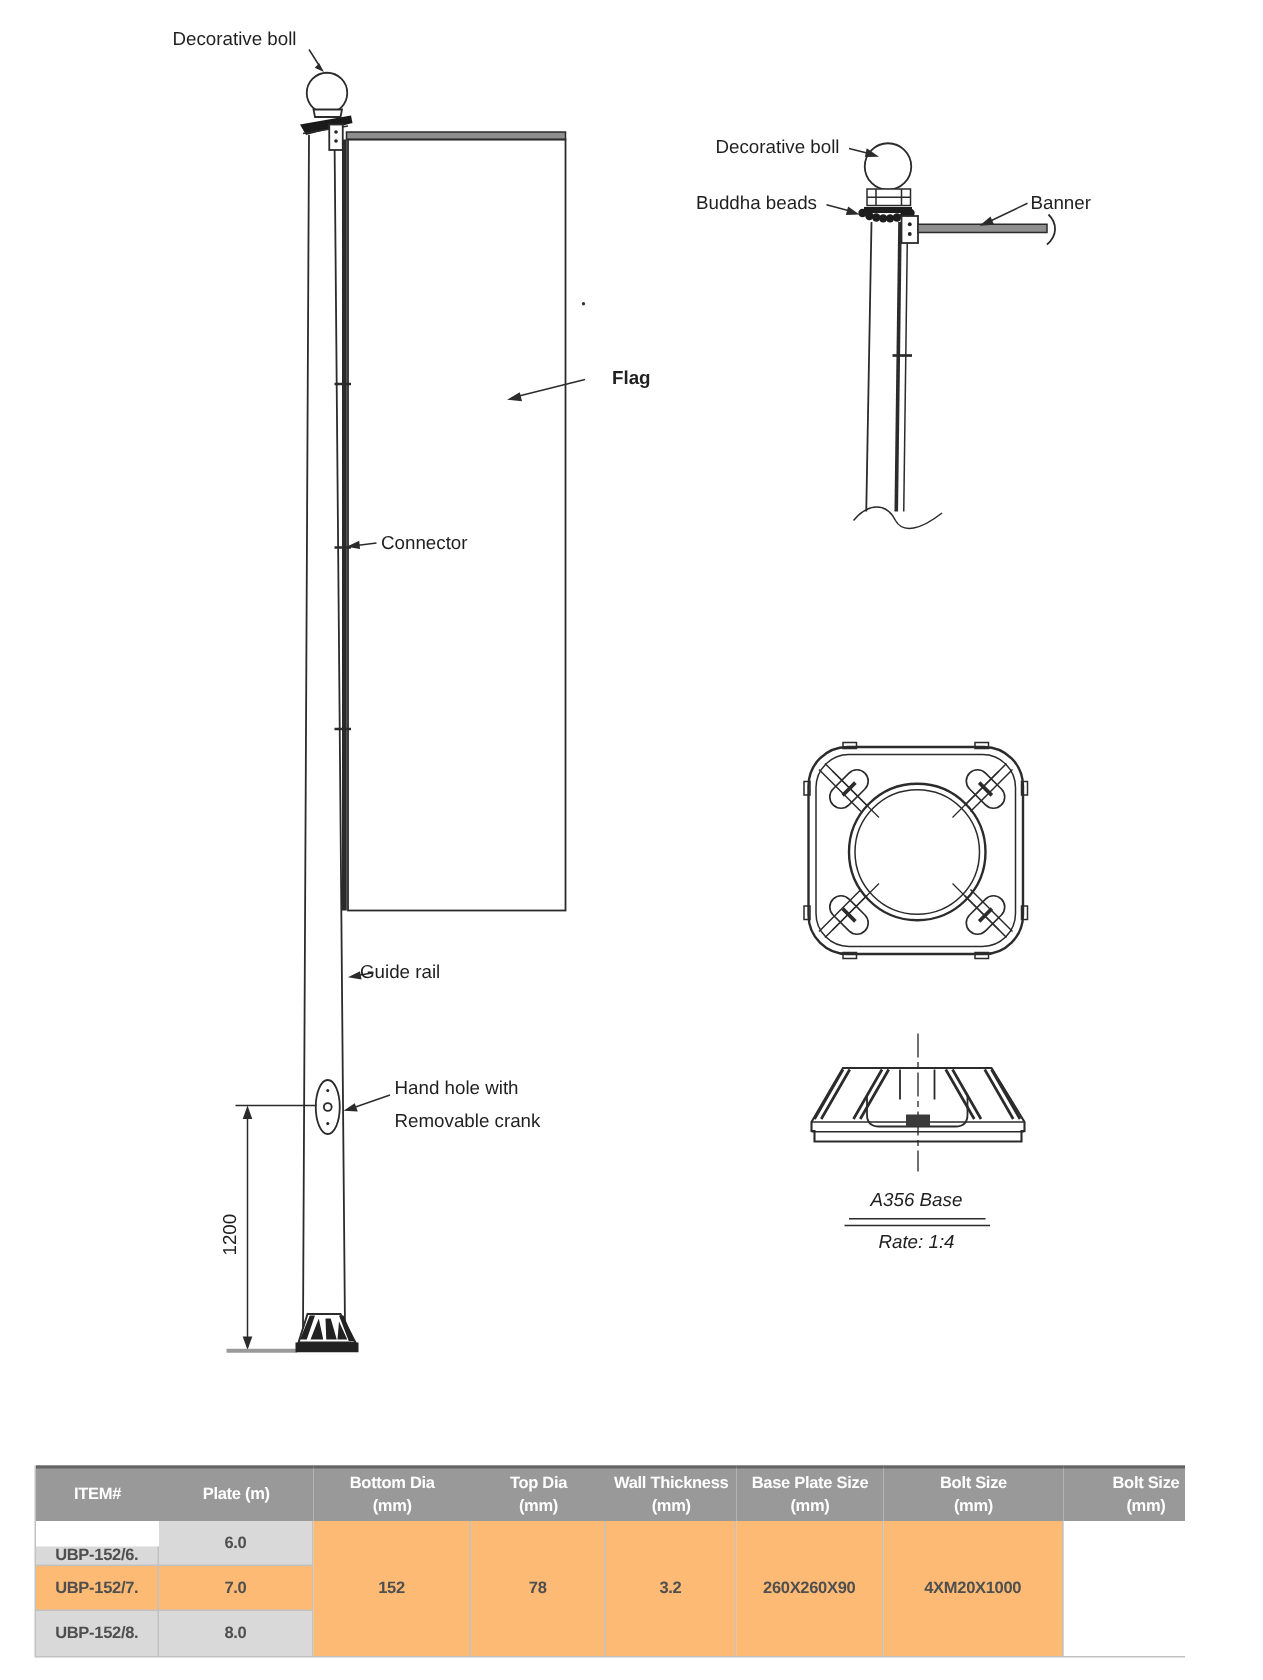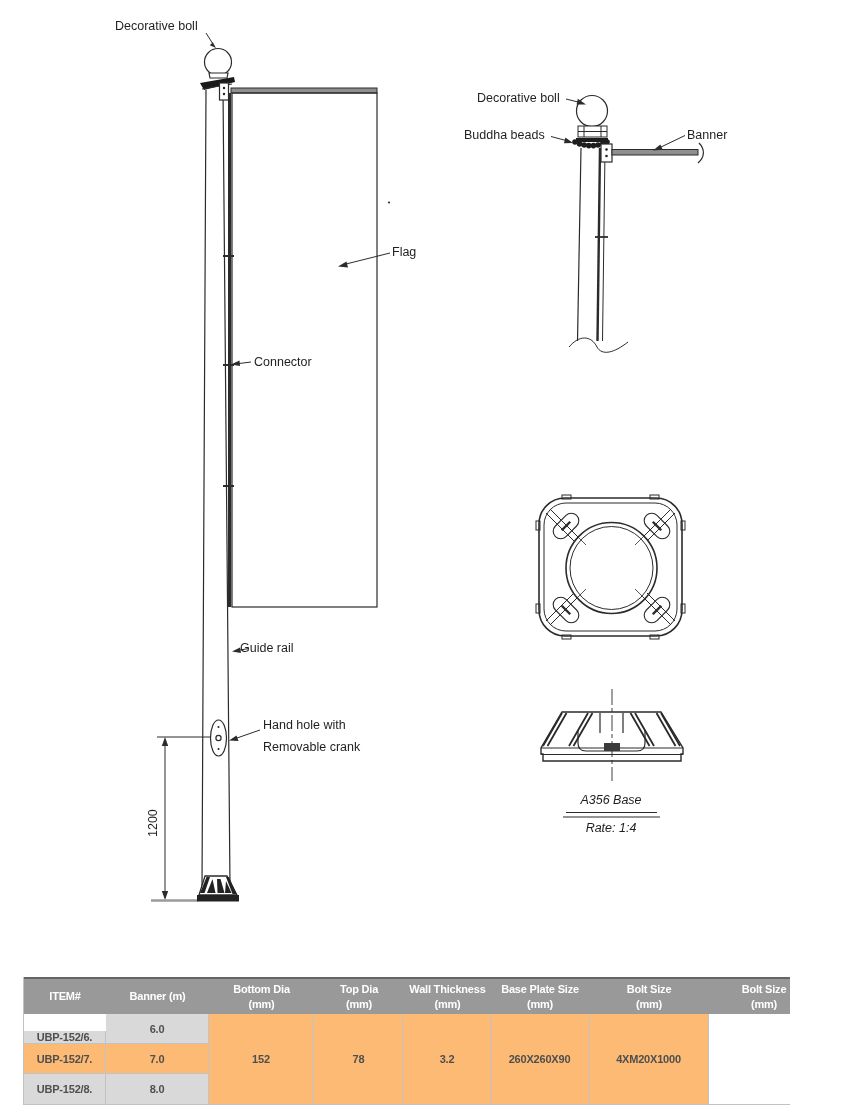--- a/index.html
+++ b/index.html
@@ -209,42 +209,42 @@
         <path d="M600,713 L600,733 M623,713 L623,733" stroke-width="1.2"></path>
       </g>
       <path d="M578,730 L578,743 Q578,751 586,751 L637,751 Q645,751 645,743 L645,730" stroke-width="1.2"></path>
       <rect x="604" y="743" width="16" height="8" fill="#3a3a3a" stroke="none"></rect>
 
       <path d="M566,812.5 L657,812.5 M563,817 L660,817" stroke-width="1.1"></path>
     </g>
   </svg>
 
   <div class="lbl" style="left:115px; top:19px;">Decorative boll</div>
-  <div class="lbl" style="left:392px; top:245px;">Flag</div>
+  <div class="lbl" style="left:408px; top:245px;font-weight:bold;">Flag</div>
   <div class="lbl" style="left:254px; top:355px;">Connector</div>
   <div class="lbl" style="left:240px; top:641px;">Guide rail</div>
   <div class="lbl" style="left:263px; top:718px;">Hand hole with</div>
   <div class="lbl" style="left:263px; top:740px;">Removable crank</div>
   <div class="lbl rot90" style="left:146px; top:837px;">1200</div>
 
   <div class="lbl" style="left:477px; top:91px;">Decorative boll</div>
   <div class="lbl" style="left:464px; top:128px;">Buddha beads</div>
   <div class="lbl" style="left:687px; top:128px;">Banner</div>
 
   <div class="lbl center" style="left:561px; top:793px; width:100px;">A356 Base</div>
   <div class="lbl center" style="left:561px; top:821px; width:100px;">Rate: 1:4</div>
 
   <div class="spec-table">
 
     <div class="th">
       <span>ITEM#</span>
       <span></span>
     </div>
     <div class="th">
-      <span>Banner (m)</span>
+      <span>Plate (m)</span>
       <span></span>
     </div>
     <div class="th">
       <span>Bottom Dia</span>
       <span>(mm)</span>
     </div>
     <div class="th">
       <span>Top Dia</span>
       <span>(mm)</span>
     </div>

